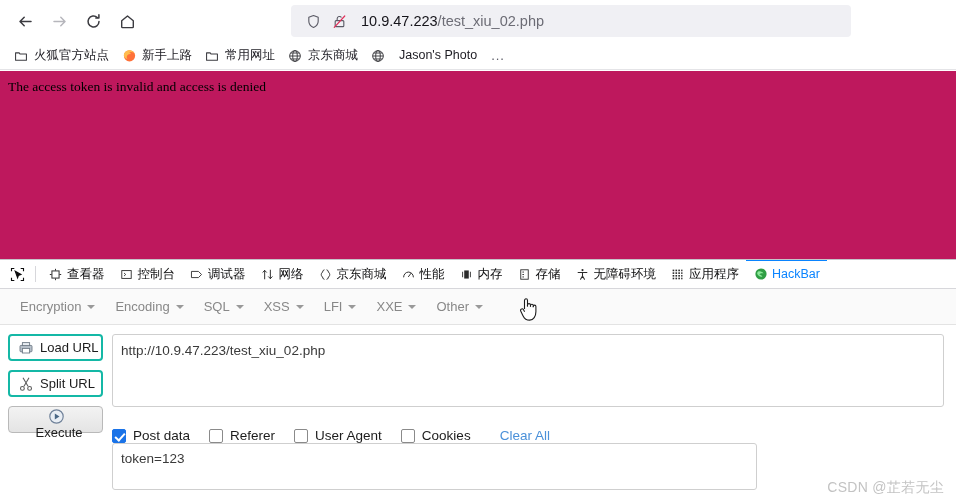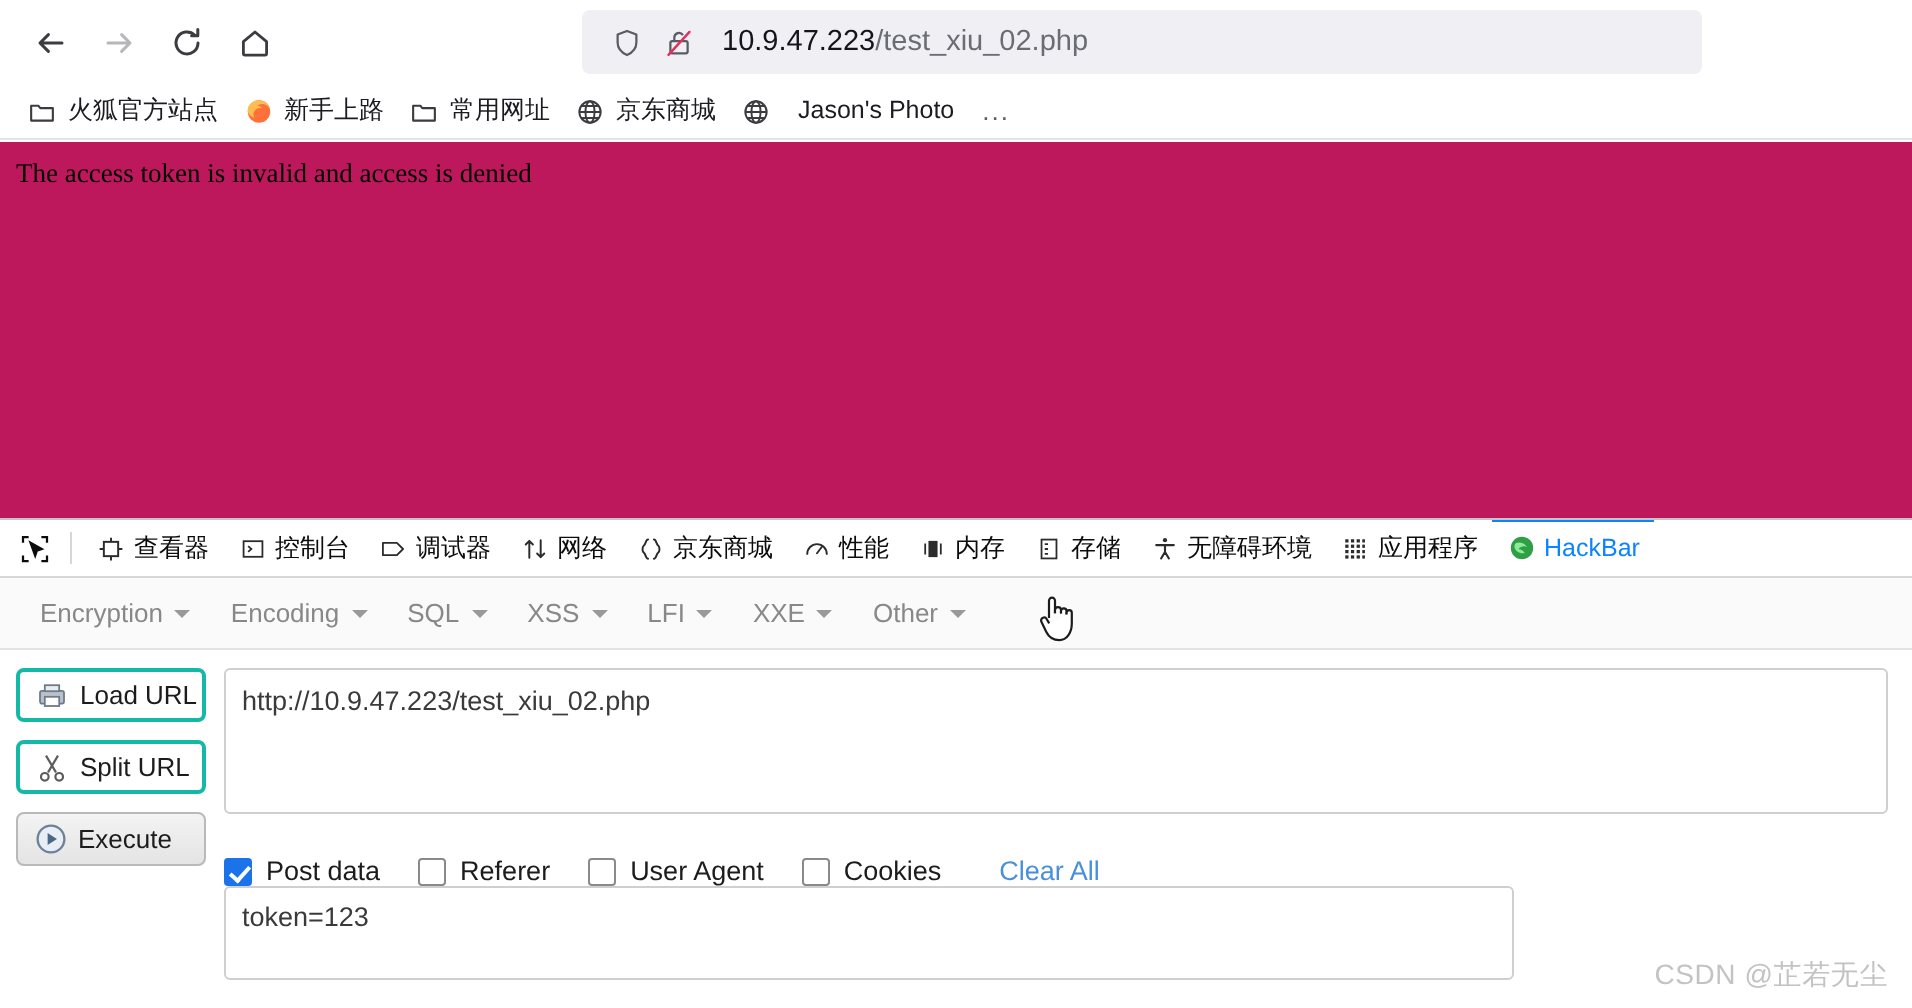--- a/index.html
+++ b/index.html
@@ -231,20 +231,21 @@
     align-items: center;
     padding-left: 7px;
     font-size: 13px;
     color: #1c1c1c;
     margin-bottom: 9px;
     white-space: nowrap;
   }
   .hb-btn.primary {
     background: linear-gradient(#f3f3f3, #e4e4e4);
     border: 1px solid #b9b9b9;
+    flex-direction: column;
   }
   .hb-btn .b-ico {
     width: 18px; height: 18px;
     margin-right: 5px;
     display: flex; align-items: center; justify-content: center;
     flex: none;
   }
 
   .hb-right {
     flex: 1;

